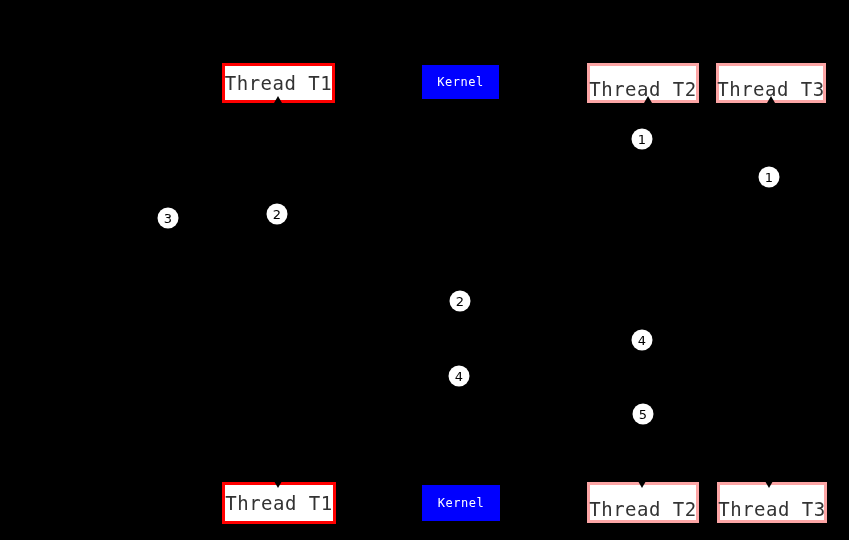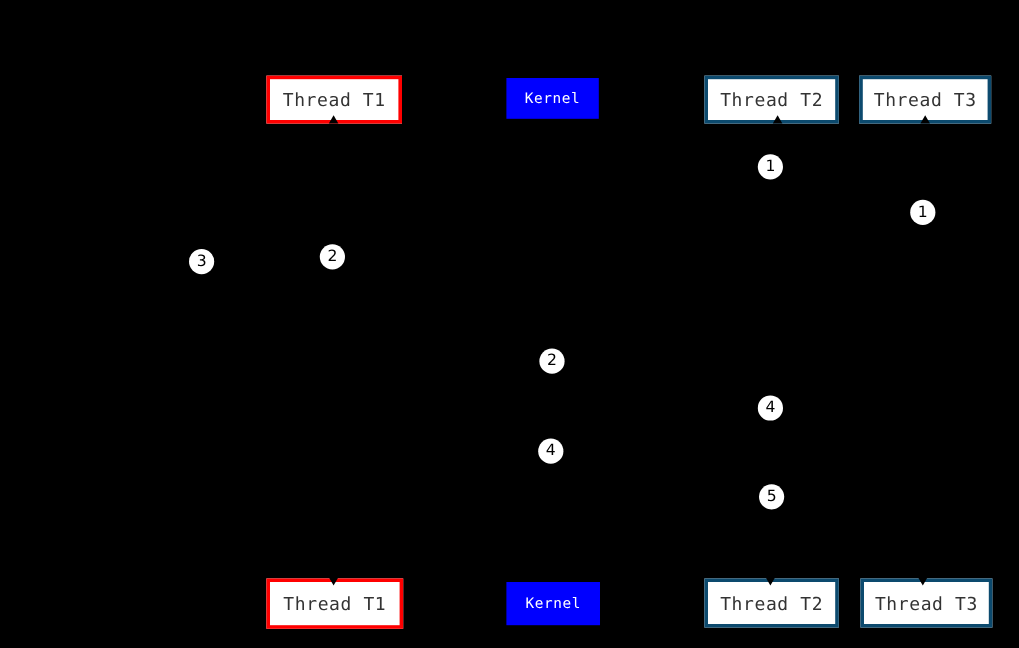--- a/index.html
+++ b/index.html
@@ -7,26 +7,26 @@
     position:relative;
     width:849px;height:540px;
     background:#000000;
     overflow:hidden;
     font-family:"DejaVu Sans Mono", monospace;
   }
   .box{
     position:absolute;
     box-sizing:border-box;
     display:flex;align-items:center;justify-content:center;
-    font-size:15px;
+    font-size:19px;
     letter-spacing:0.5px;
     white-space:nowrap;
   }
   .box.red-border{border:3px solid #ff0000;background:#ffffff;color:#333333;}
-  .box.blue-border{border:3px solid #0c4a6e;background:#ffffff;color:#333333;}
+  .box.blue-border{border:3px solid #fca5a5;background:#ffffff;color:#333333;align-items:flex-end;}
   .box.kernel{background:#0000ff;color:#ffffff;font-size:12px;}
   
   .t1-top{left:222px;top:63px;width:113px;height:40px;}
   .kernel-top{left:422px;top:65px;width:77px;height:34px;}
   .t2-top{left:587px;top:63px;width:112px;height:40px;}
   .t3-top{left:716px;top:63px;width:110px;height:40px;}
   
   .t1-bot{left:222px;top:482px;width:114px;height:42px;}
   .kernel-bot{left:422px;top:485px;width:78px;height:36px;}
   .t2-bot{left:587px;top:482px;width:112px;height:41px;}

